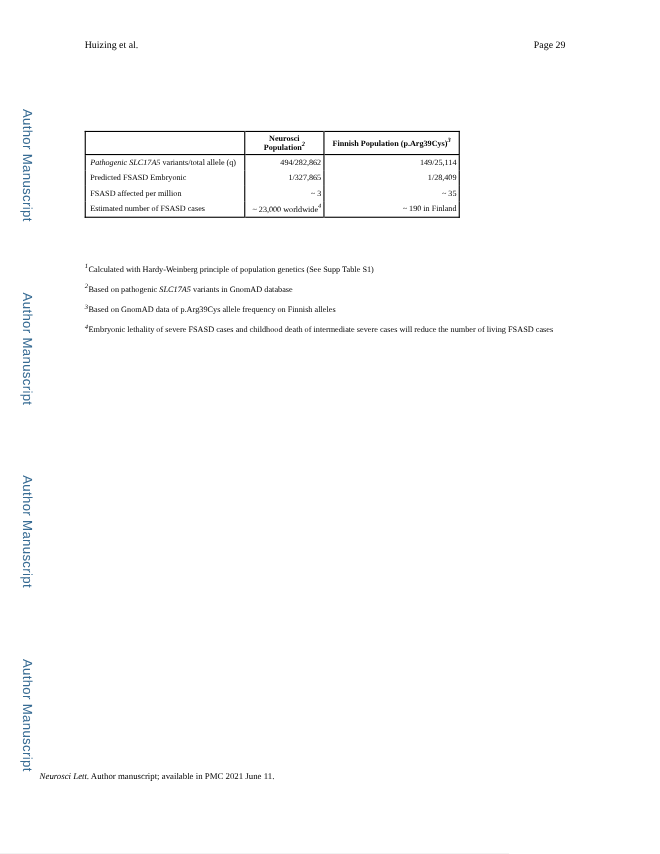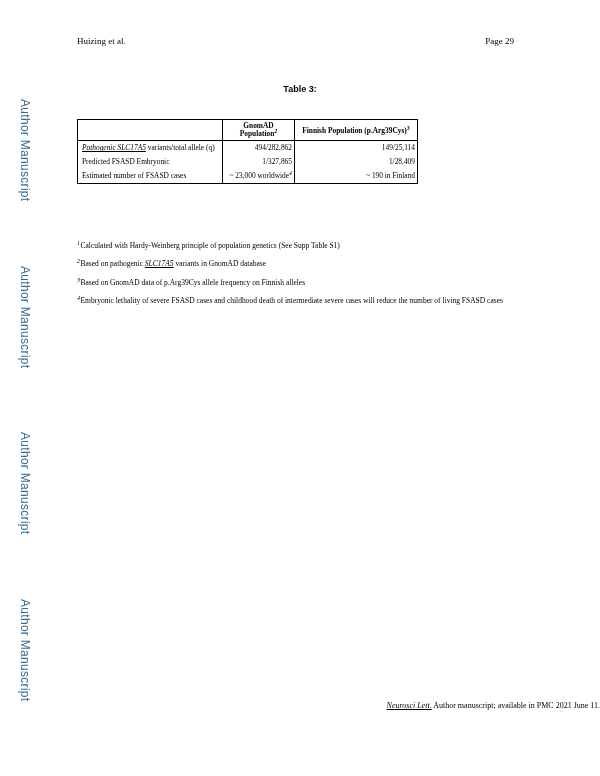--- a/index.html
+++ b/index.html
@@ -57,67 +57,71 @@
   .cr-table td.val { text-align:right; }
   .cr-table sup { font-size:5.8px; }
   .footnote {
     position:absolute; left:77px; font-size:7.5px; line-height:9px; white-space:nowrap;
   }
   .footnote .fn-sup {
     font-size:6px; vertical-align:3px; margin-right:0.5px;
   }
   .fn1 { top:239px; } .fn2 { top:257px; } .fn3 { top:276px; } .fn4 { top:294px; }
   .page-footer {
-    position:absolute; top:701px; left:0; width:600px; text-align:right;
+    position:absolute; top:701px; left:0; width:600px; text-align:left;
     font-size:8px;
     padding-left:36px;
   }
-  i { font-style:italic;text-decoration:underline; }
+  i { font-style:italic; }
 </style>
 </head>
 <body>
 
 <div class="page">
 
   <div class="running-head">
     <span>Huizing et al.</span>
     <span>Page 29</span>
   </div>
 
   <div class="watermark wm1">Author Manuscript</div>
   <div class="watermark wm2">Author Manuscript</div>
   <div class="watermark wm3">Author Manuscript</div>
   <div class="watermark wm4">Author Manuscript</div>
 
-  <div class="table-label">Table 3:</div>
 
 
   <table class="cr-table">
     <colgroup>
         <col class="c1">
         <col class="c2">
         <col class="c3">
       </colgroup>
     <thead>
       <tr>
         <th></th>
-        <th><span>GnomAD Population</span><sup>2</sup></th>
+        <th><span>Neurosci Population</span><sup>2</sup></th>
         <th><span>Finnish Population (p.Arg39Cys)</span><sup>3</sup></th>
       </tr>
     </thead>
     <tbody>
       <tr>
         <td><i>Pathogenic SLC17A5</i><span> variants/total allele (q)</span></td>
         <td class="val">494/282,862</td>
         <td class="val">149/25,114</td>
       </tr>
       <tr>
         <td><span>Predicted FSASD Embryonic</span></td>
         <td class="val">1/327,865</td>
         <td class="val">1/28,409</td>
+      </tr>
+      <tr>
+        <td><span>FSASD affected per million</span></td>
+        <td class="val">~ 3</td>
+        <td class="val">~ 35</td>
       </tr>
       <tr>
         <td><span>Estimated number of FSASD cases</span></td>
         <td class="val"><span>~ 23,000 worldwide</span><sup>4</sup></td>
         <td class="val">~ 190 in Finland</td>
       </tr>
     </tbody>
   </table>
 
   <div class="footnote fn1">

